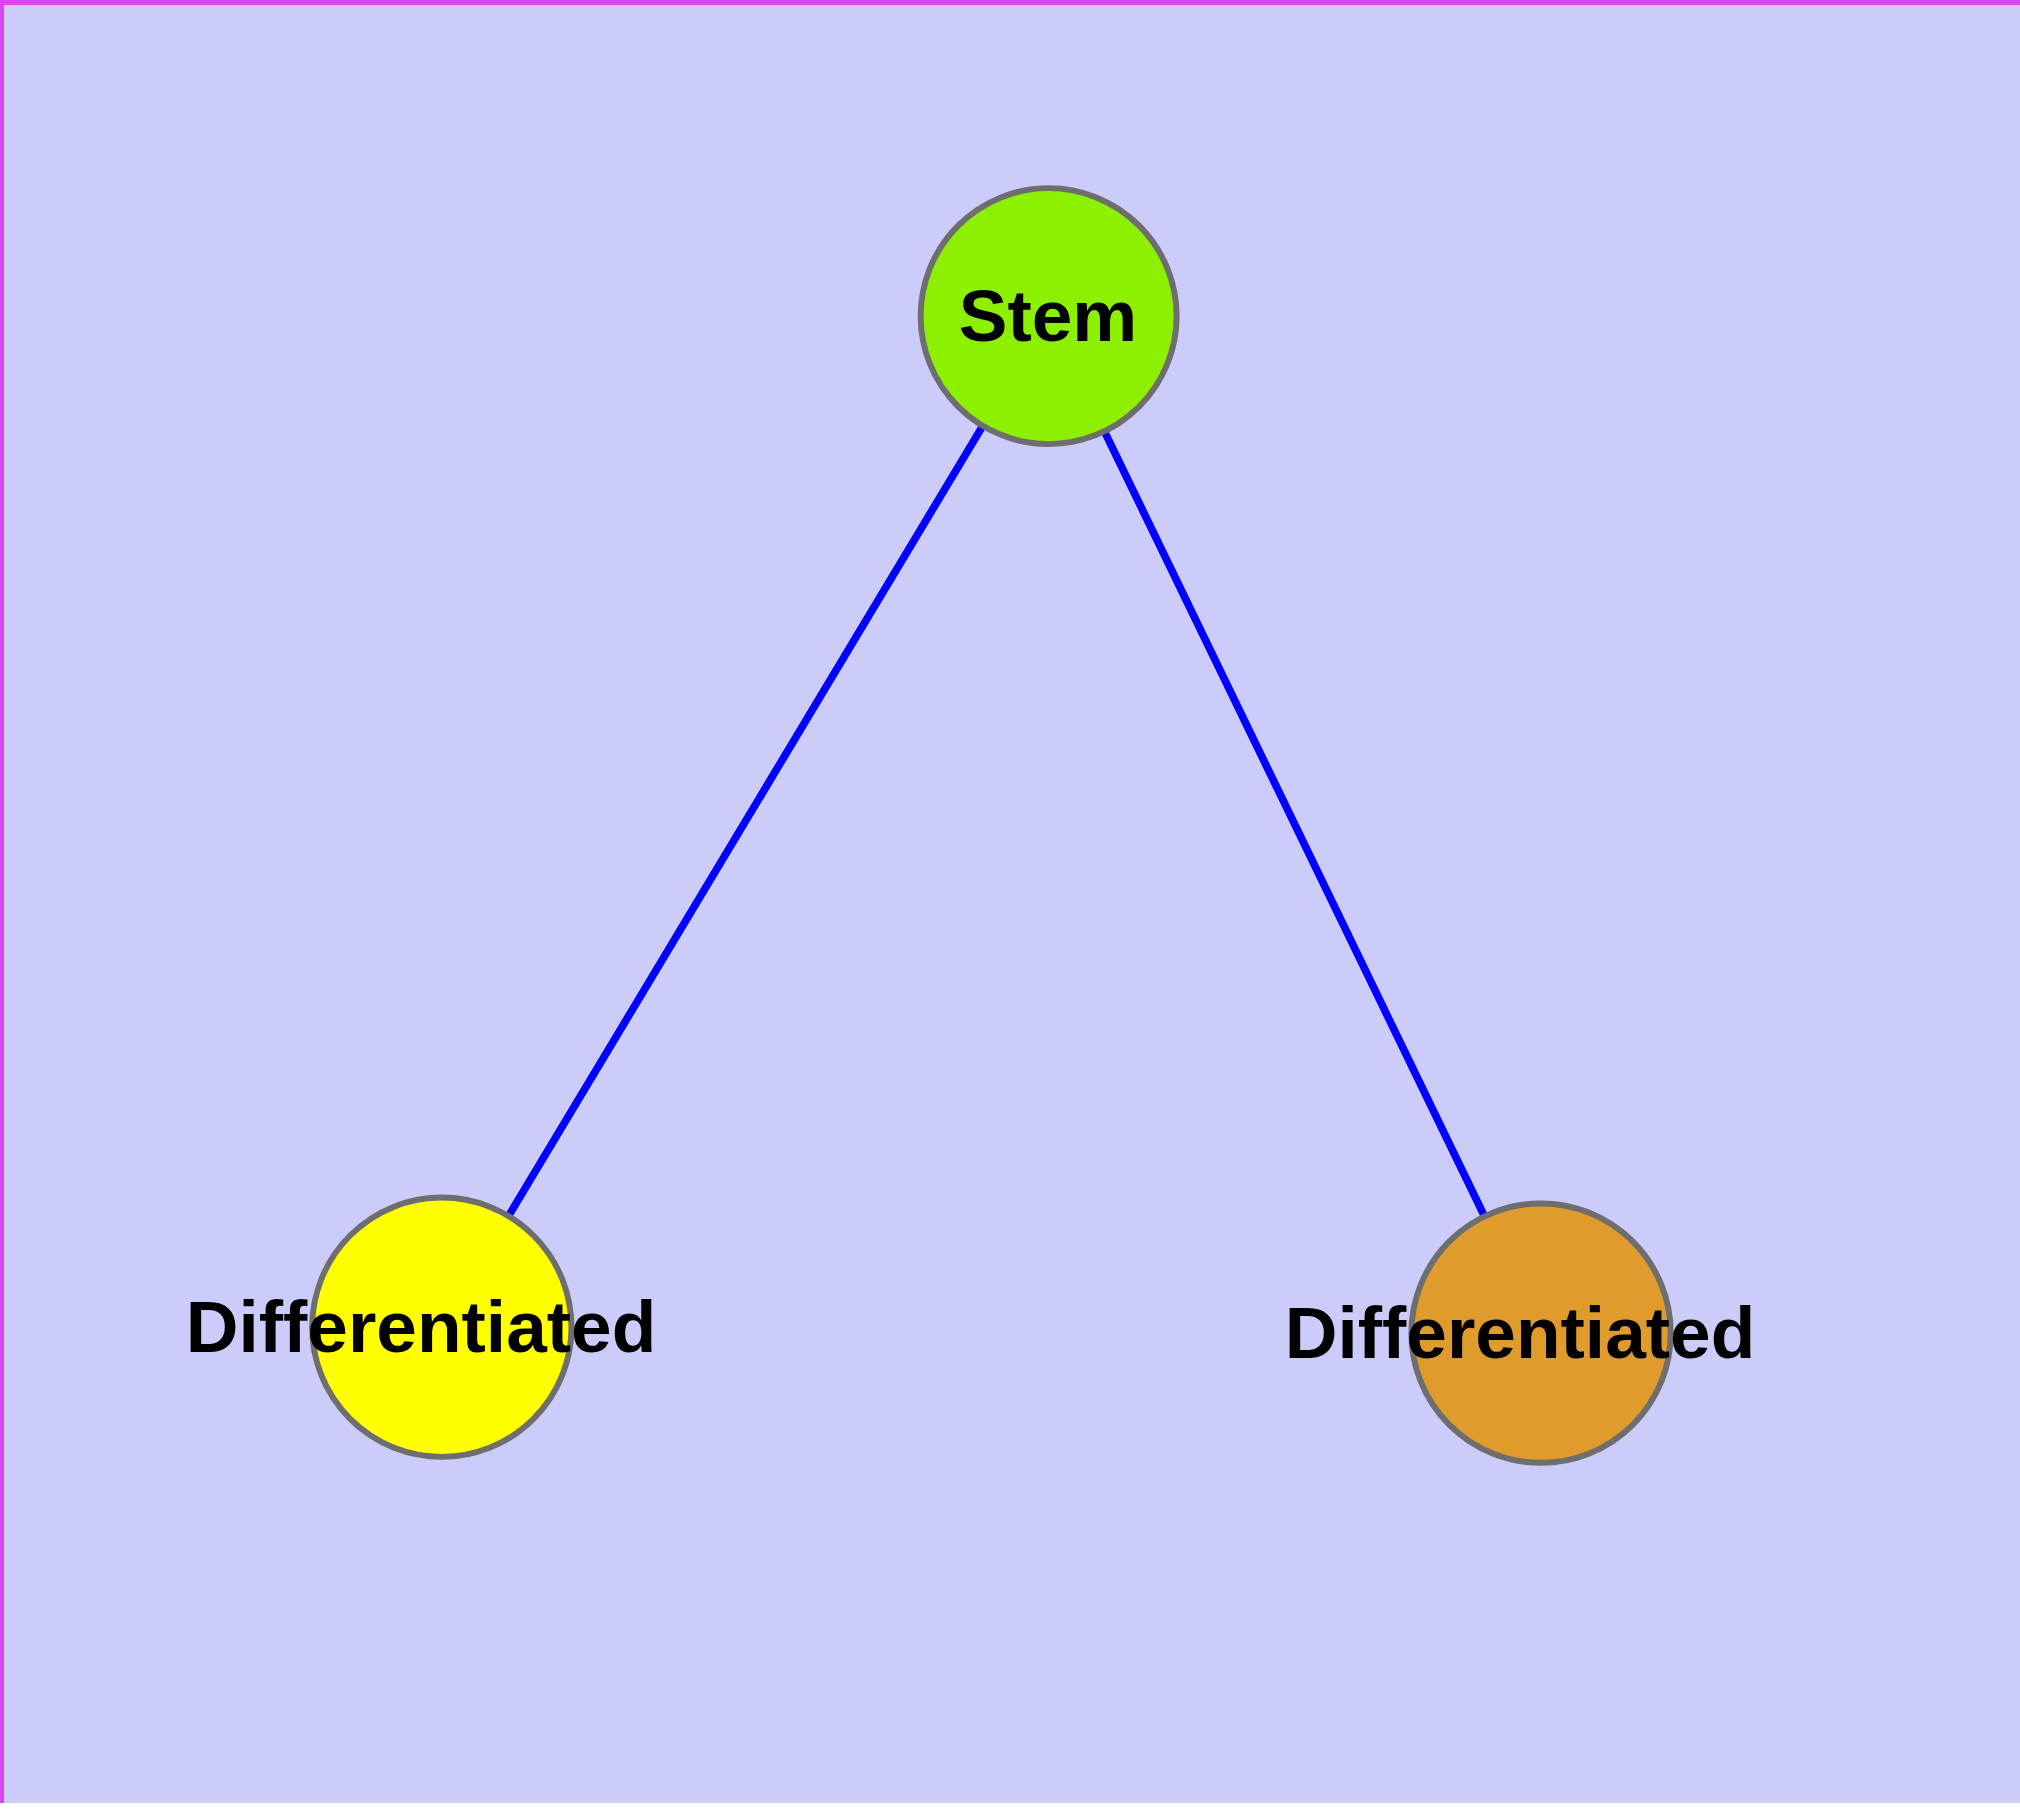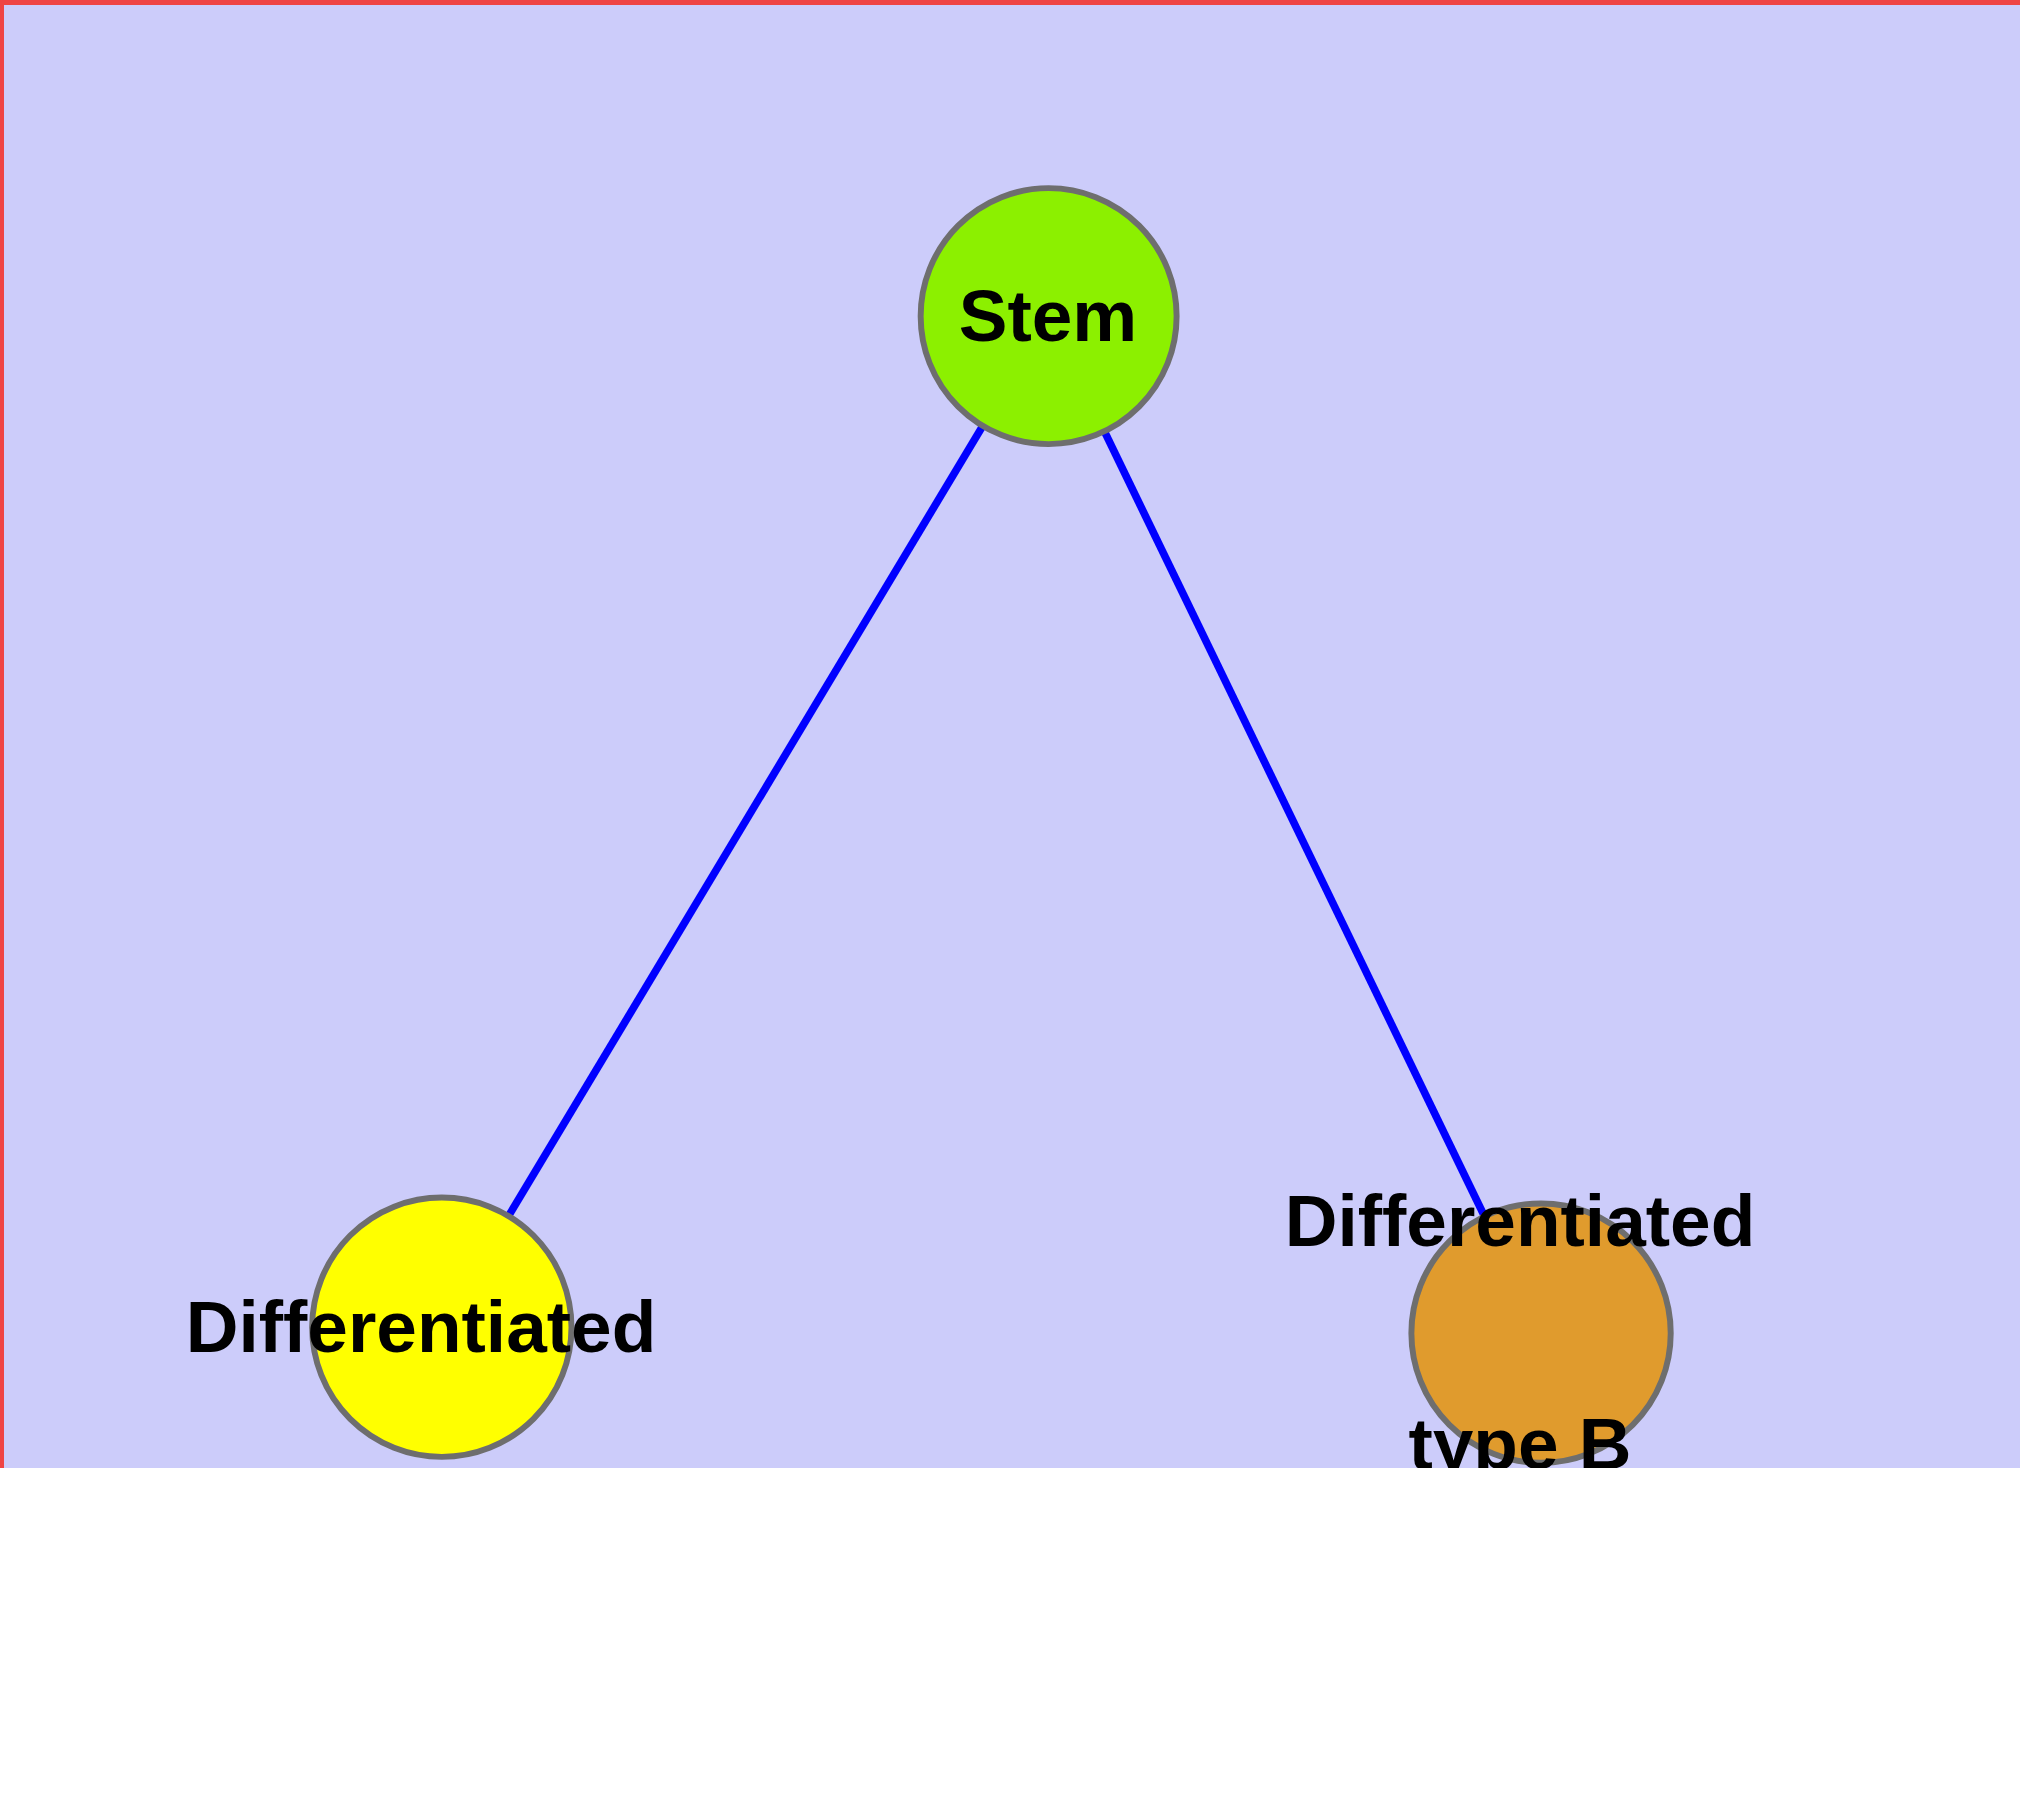--- a/index.html
+++ b/index.html
@@ -3,23 +3,23 @@
 <meta charset="utf-8">
 <style>
   html, body {
     margin: 0;
     padding: 0;
     background: #ffffff;
   }
   #stage {
     position: relative;
     width: 2021px;
-    height: 1468px;
+    height: 1803px;
     overflow: hidden;
-    background: #ef4444;
+    background: #d946ef;
     font-family: "Liberation Sans", sans-serif;
   }
   #canvas-bg {
     position: absolute;
     left: 4.2px;
     top: 5.1px;
     width: 2016px;
     height: 1807px;
     background: #ccccfa;
   }
@@ -81,17 +81,16 @@
   <div class="node-label label-stem">
     <div>Stem</div>
   </div>
 
   <div class="node-label label-typea">
     <div>Differentiated</div>
   </div>
 
   <div class="node-label label-typeb">
     <div>Differentiated</div>
-    <div>type B</div>
   </div>
 
 </div>
 
 
 </body></html>

